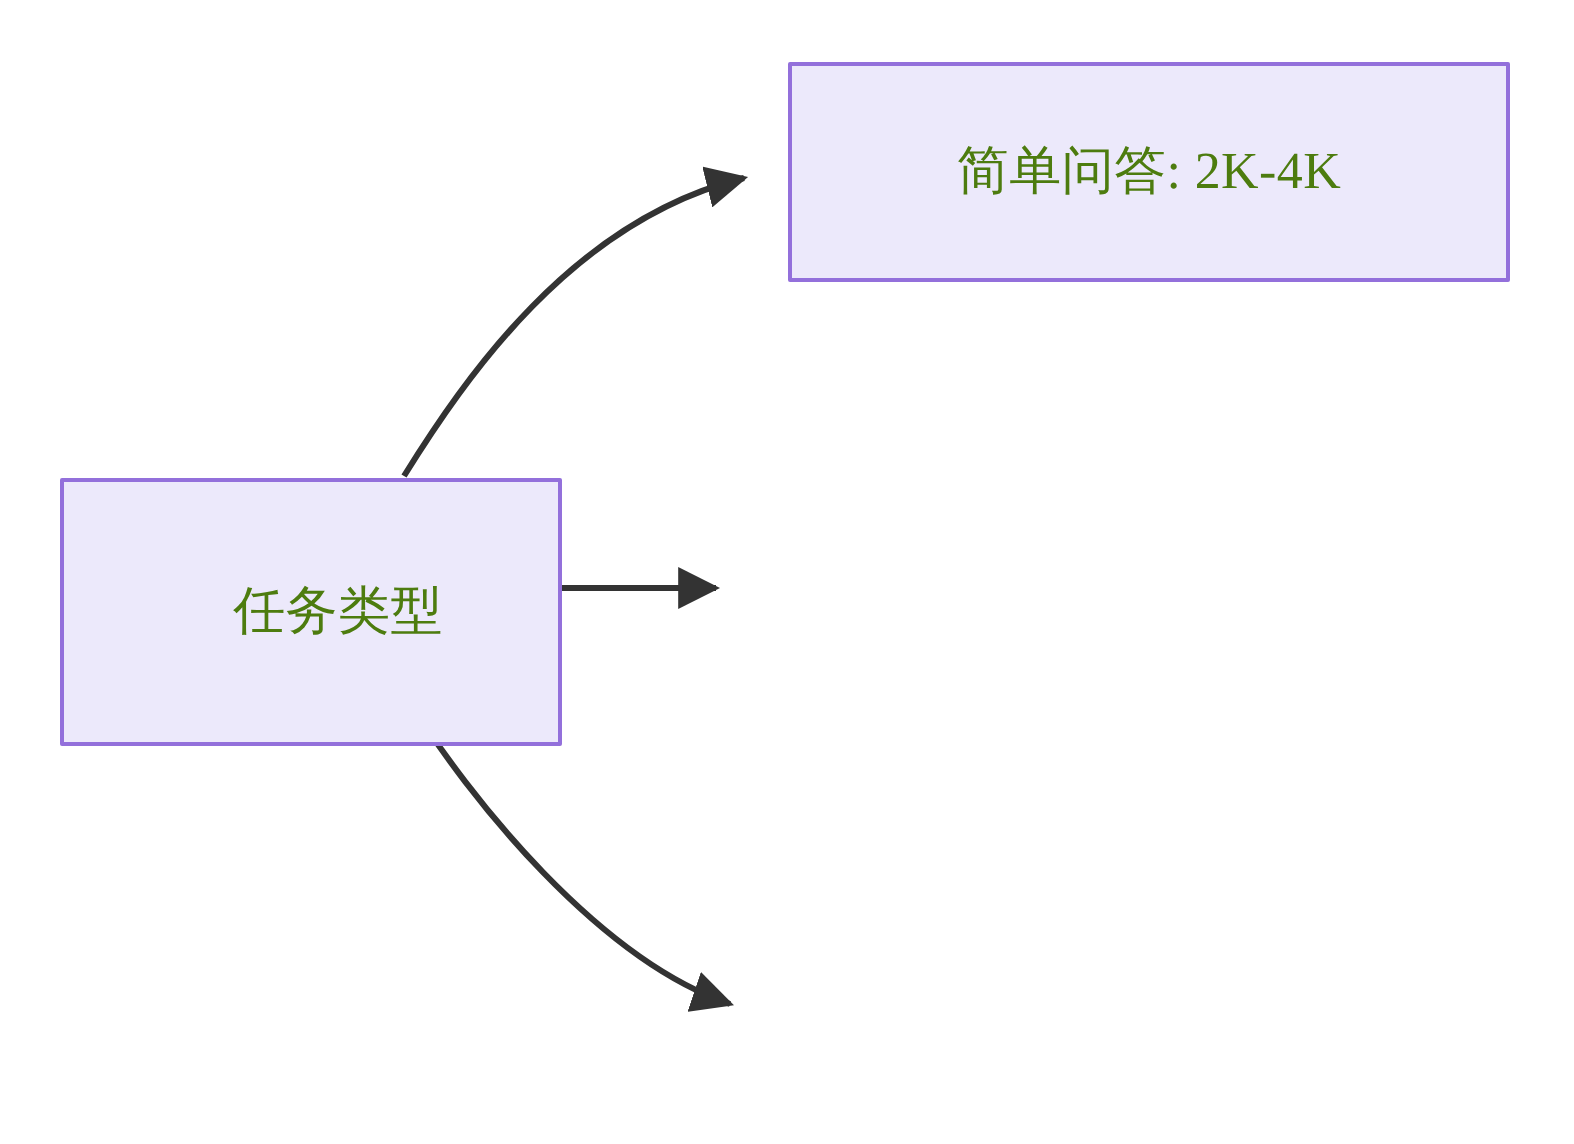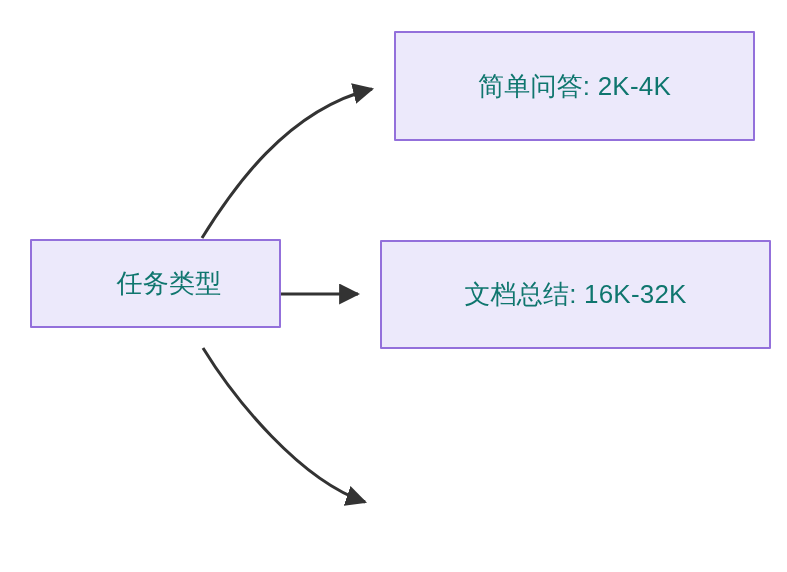--- a/index.html
+++ b/index.html
@@ -33,32 +33,33 @@
     box-sizing: border-box;
     background: #ece9fb;
     border: 2px solid #9370db;
     border-radius: 1px;
     display: flex;
     align-items: center;
     justify-content: center;
     text-align: center;
   }
   .node-label {
-    color: #0f766e;
+    color: #4d7c0f;
     font-size: 26px;
     font-weight: 400;
     line-height: 1.25;
     letter-spacing: 0.2px;
     white-space: nowrap;
+    font-family: Liberation Serif, serif;
   }
   .node-source .node-label {
     font-size: 26px;
   }
   
-  #node-source   { left: 30px;  top: 239px; width: 251px; height: 89px; padding-left: 27px; }
+  #node-source   { left: 30px;  top: 239px; width: 251px; height: 134px; padding-left: 27px; }
   #node-simple   { left: 394px; top: 31px;  width: 361px; height: 110px; }
   #node-doc      { left: 380px; top: 240px; width: 391px; height: 109px; }
   #node-multidoc { left: 387px; top: 447px; width: 375px; height: 110px; }
 </style>
 </head>
 <body>
 
 <div id="diagram-canvas">
 
   <svg id="edge-layer" viewBox="0 0 787 572" width="787" height="572" xmlns="http://www.w3.org/2000/svg">
@@ -76,18 +77,15 @@
   </svg>
 
   <div class="node node-source" id="node-source">
     <span class="node-label">任务类型</span>
   </div>
 
   <div class="node" id="node-simple">
     <span class="node-label">简单问答: 2K-4K</span>
   </div>
 
-  <div class="node" id="node-doc">
-    <span class="node-label">文档总结: 16K-32K</span>
-  </div>
 
 
 </div>
 
 </body></html>

